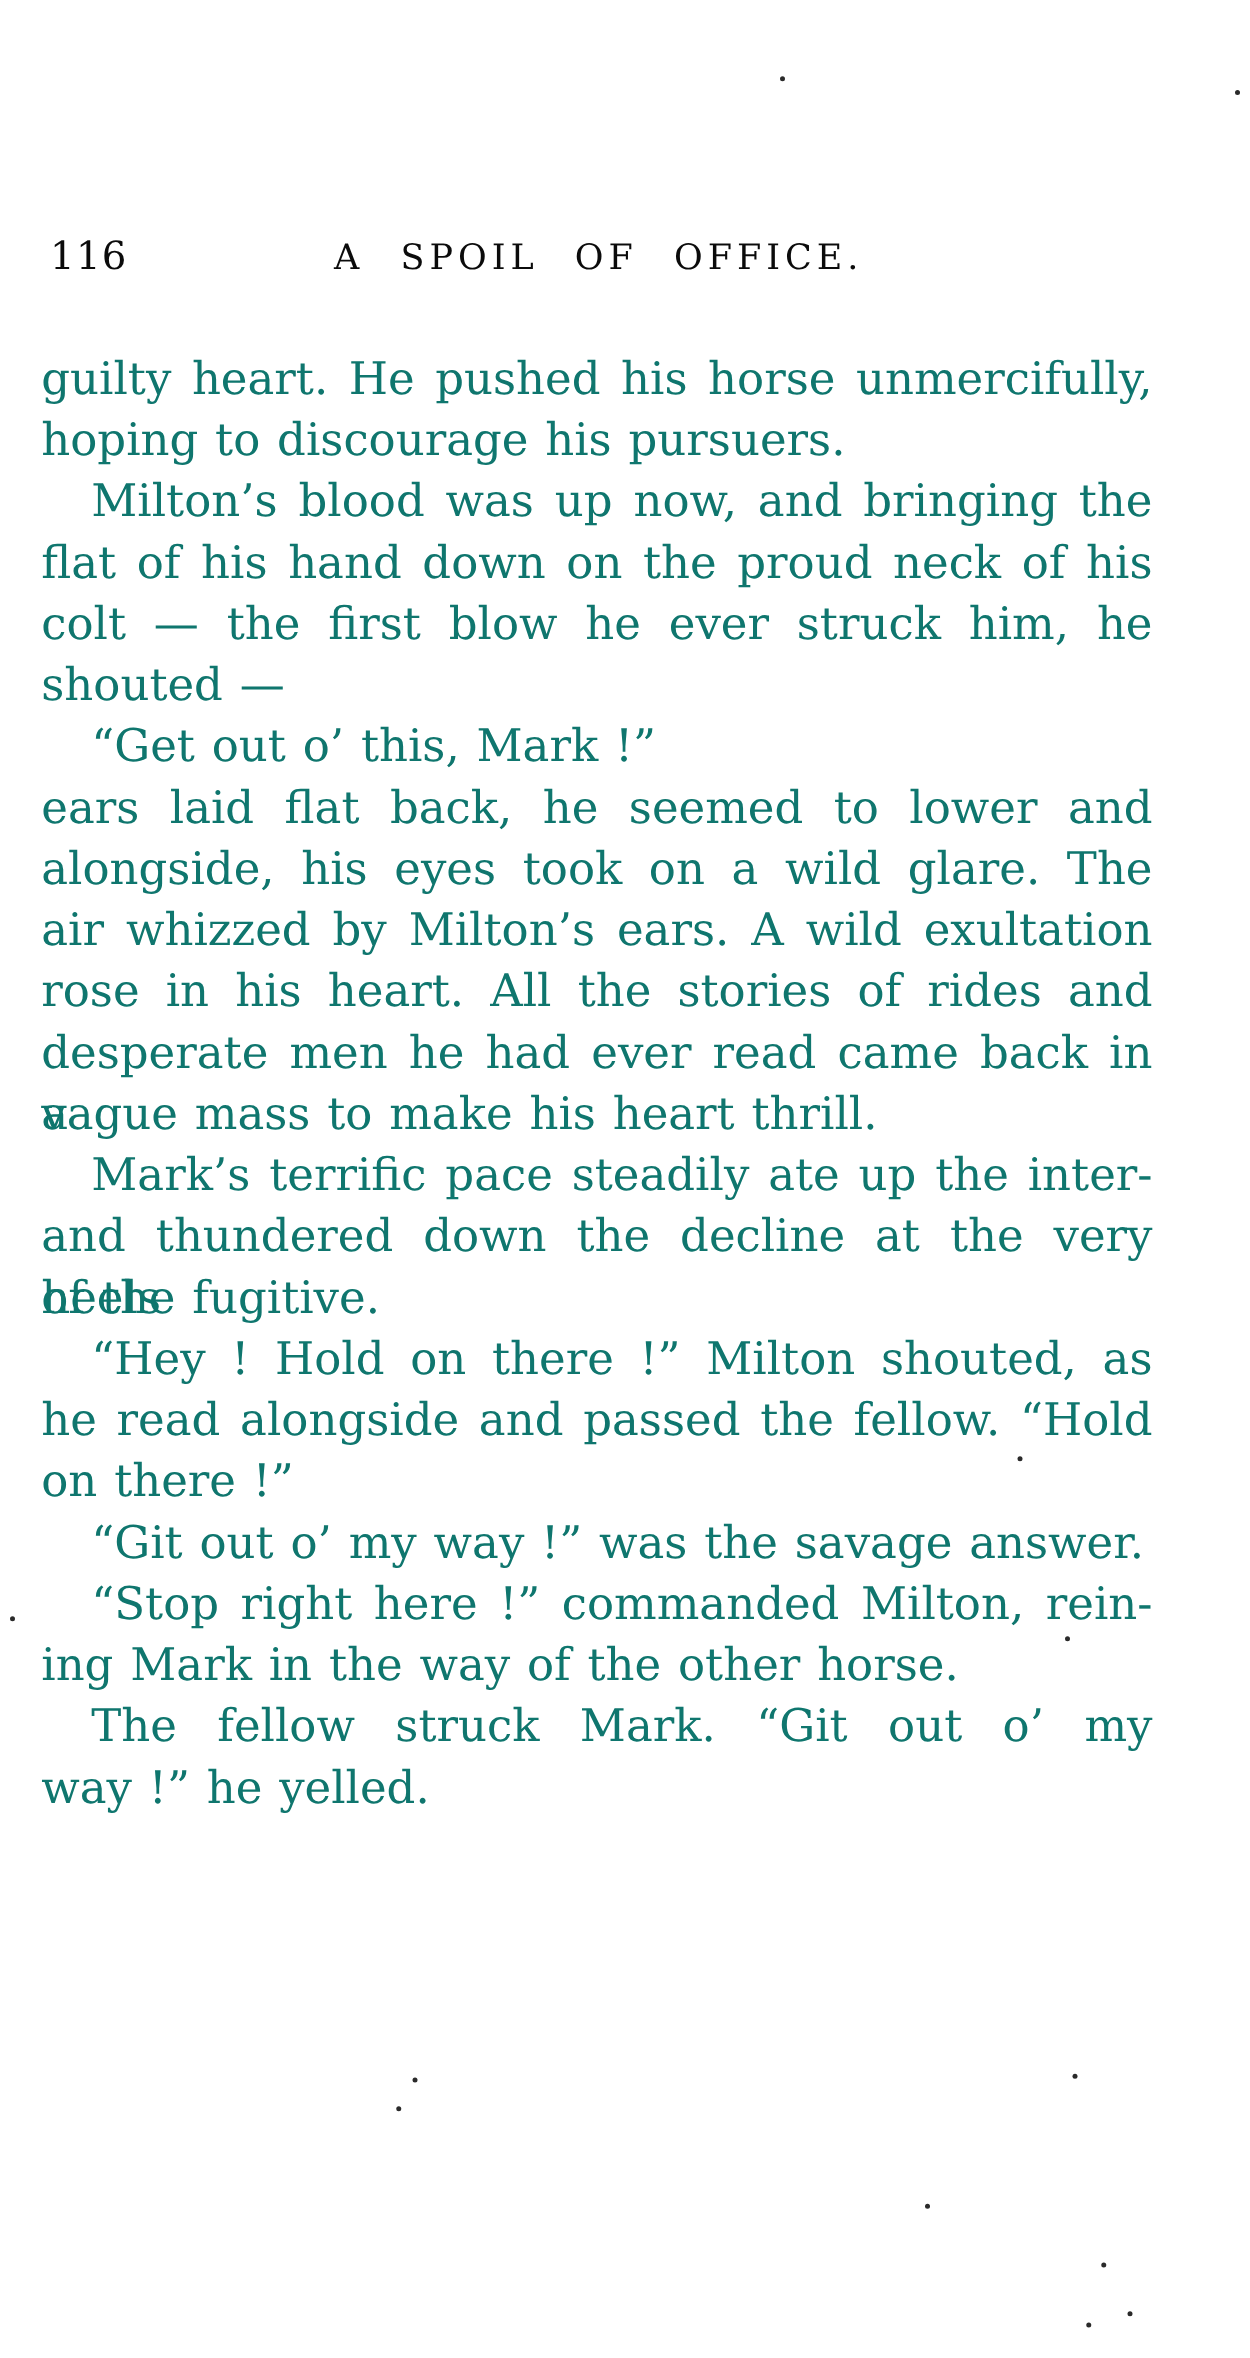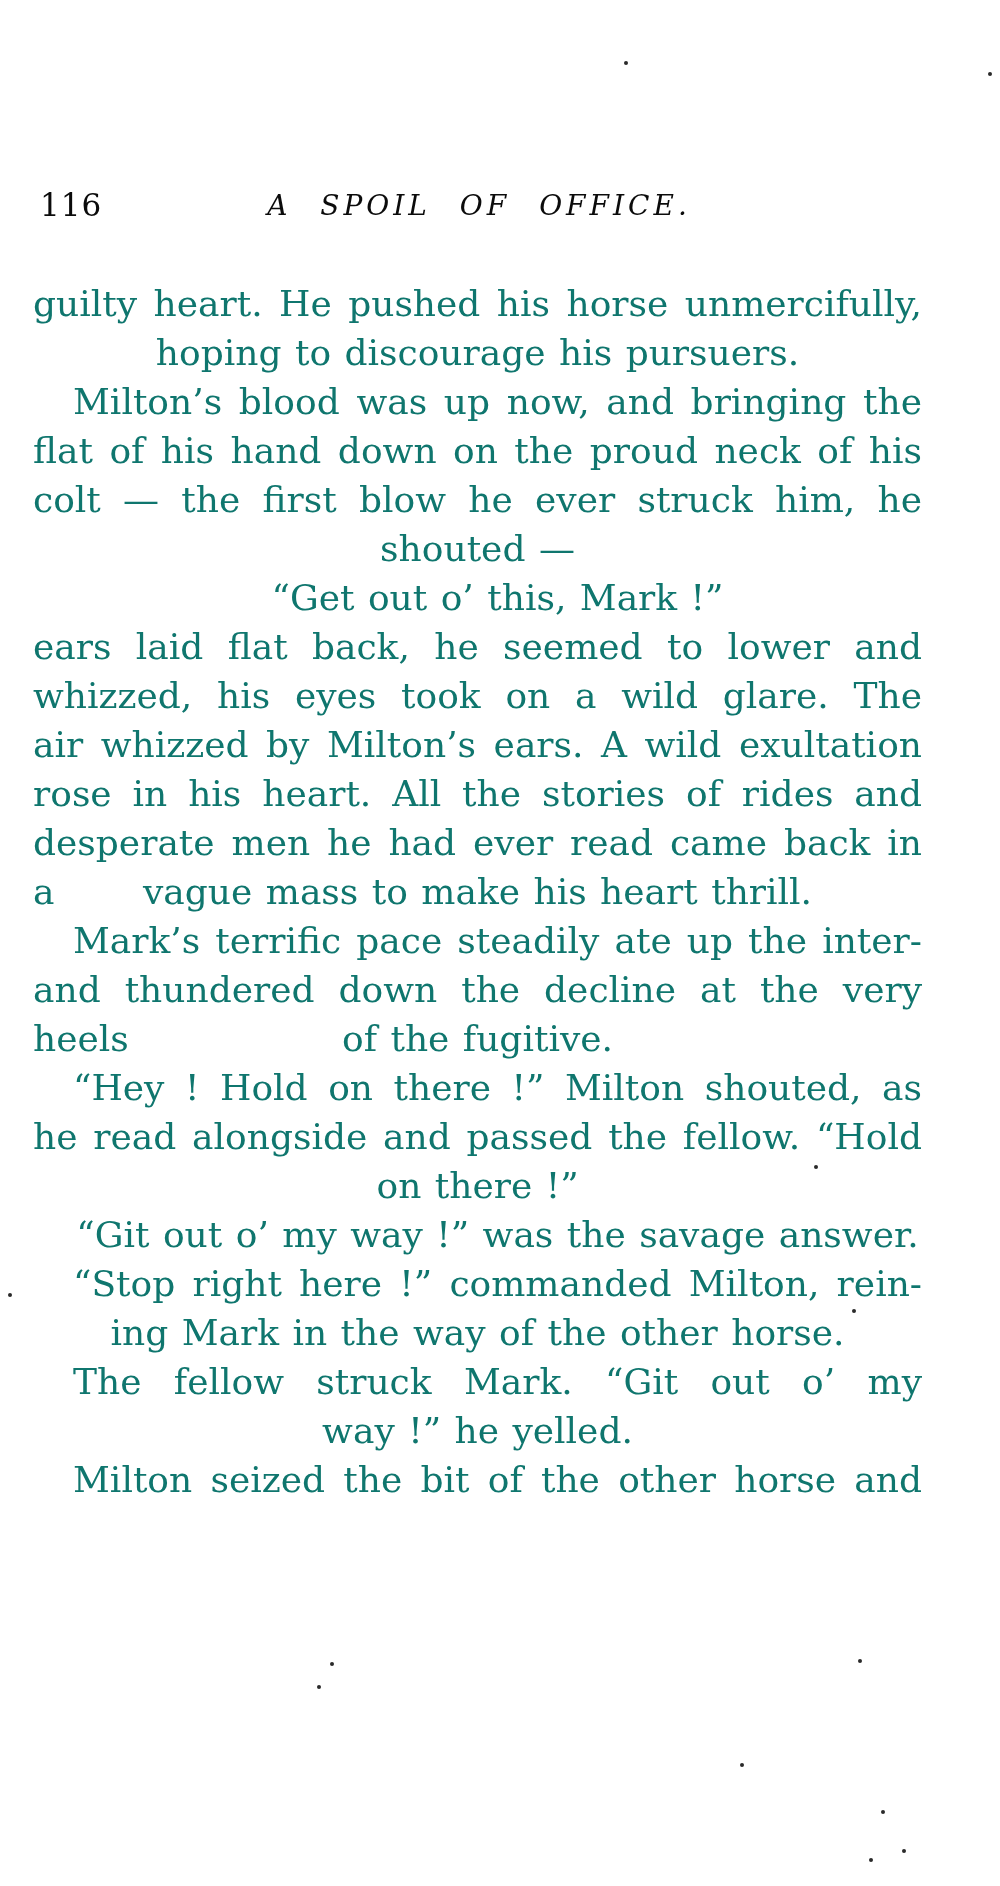--- a/index.html
+++ b/index.html
@@ -18,40 +18,39 @@
     position: absolute;
     left: 40px; top: 170px;
     font-size: 31px;
     letter-spacing: 1px;
     color: #0b0b0b;
   }
   .running-title {
     position: absolute;
     left: 479px; top: 172px;
     transform: translateX(-50%);
-    font-style: italic;
     font-size: 28px;
     letter-spacing: 4px;
     word-spacing: 16px;
     white-space: nowrap;
     color: #0b0b0b;
   }
   .body-text {
     position: absolute;
     left: 33px; top: 262px;
     width: 889px;
     font-size: 36px;
     line-height: 49px;
     word-spacing: 2px;
     color: #0f766e;
   }
   .line {
     height: 49px;
     white-space: nowrap;
-    text-align: center;
+    text-align: left;
   }
   .line.j {
     white-space: normal;
     text-align: justify;
     text-align-last: justify;
   }
   .line.indent { padding-left: 40px; }
   .line.j.indent { width: 849px; }
   .speck {
     position: absolute;
@@ -68,37 +67,36 @@
   <span class="running-title">A SPOIL OF OFFICE.</span>
   <div class="body-text" id="body-lines">
       <div class="line j">guilty heart.  He pushed his horse unmercifully,</div>
       <div class="line">hoping to discourage his pursuers.</div>
       <div class="line j indent">Milton’s blood was up now, and bringing the</div>
       <div class="line j">flat of his hand down on the proud neck of his</div>
       <div class="line j">colt — the first blow he ever struck him, he</div>
       <div class="line">shouted —</div>
       <div class="line indent">“Get out o’ this, Mark !”</div>
       <div class="line j">ears laid flat back, he seemed to lower and</div>
-      <div class="line j">whizzed, his eyes took on a wild glare.  The</div>
+      <div class="line j">alongside, his eyes took on a wild glare.  The</div>
       <div class="line j">air whizzed by Milton’s ears.  A wild exultation</div>
       <div class="line j">rose in his heart.  All the stories of rides and</div>
       <div class="line j">desperate men he had ever read came back in a</div>
       <div class="line">vague mass to make his heart thrill.</div>
       <div class="line j indent">Mark’s terrific pace steadily ate up the inter-</div>
       <div class="line j">and thundered down the decline at the very heels</div>
       <div class="line">of the fugitive.</div>
       <div class="line j indent">“Hey !  Hold on there !” Milton shouted, as</div>
       <div class="line j">he read alongside and passed the fellow.  “Hold</div>
       <div class="line">on there !”</div>
       <div class="line indent">“Git out o’ my way !” was the savage answer.</div>
       <div class="line j indent">“Stop right here !” commanded Milton, rein-</div>
       <div class="line">ing Mark in the way of the other horse.</div>
       <div class="line j indent">The fellow struck Mark.  “Git out o’ my</div>
       <div class="line">way !” he yelled.</div>
-      <div class="line j indent">Milton seized the bit of the other horse and</div>
     </div>
   <div id="specks">
       <div class="speck" style="left: 624px; top: 44px;"></div>
       <div class="speck" style="left: 988px; top: 55px;"></div>
       <div class="speck" style="left: 8px; top: 1276px;"></div>
       <div class="speck" style="left: 814px; top: 1148px;"></div>
       <div class="speck" style="left: 852px; top: 1292px;"></div>
       <div class="speck" style="left: 330px; top: 1645px;"></div>
       <div class="speck" style="left: 317px; top: 1668px;"></div>
       <div class="speck" style="left: 858px; top: 1642px;"></div>

